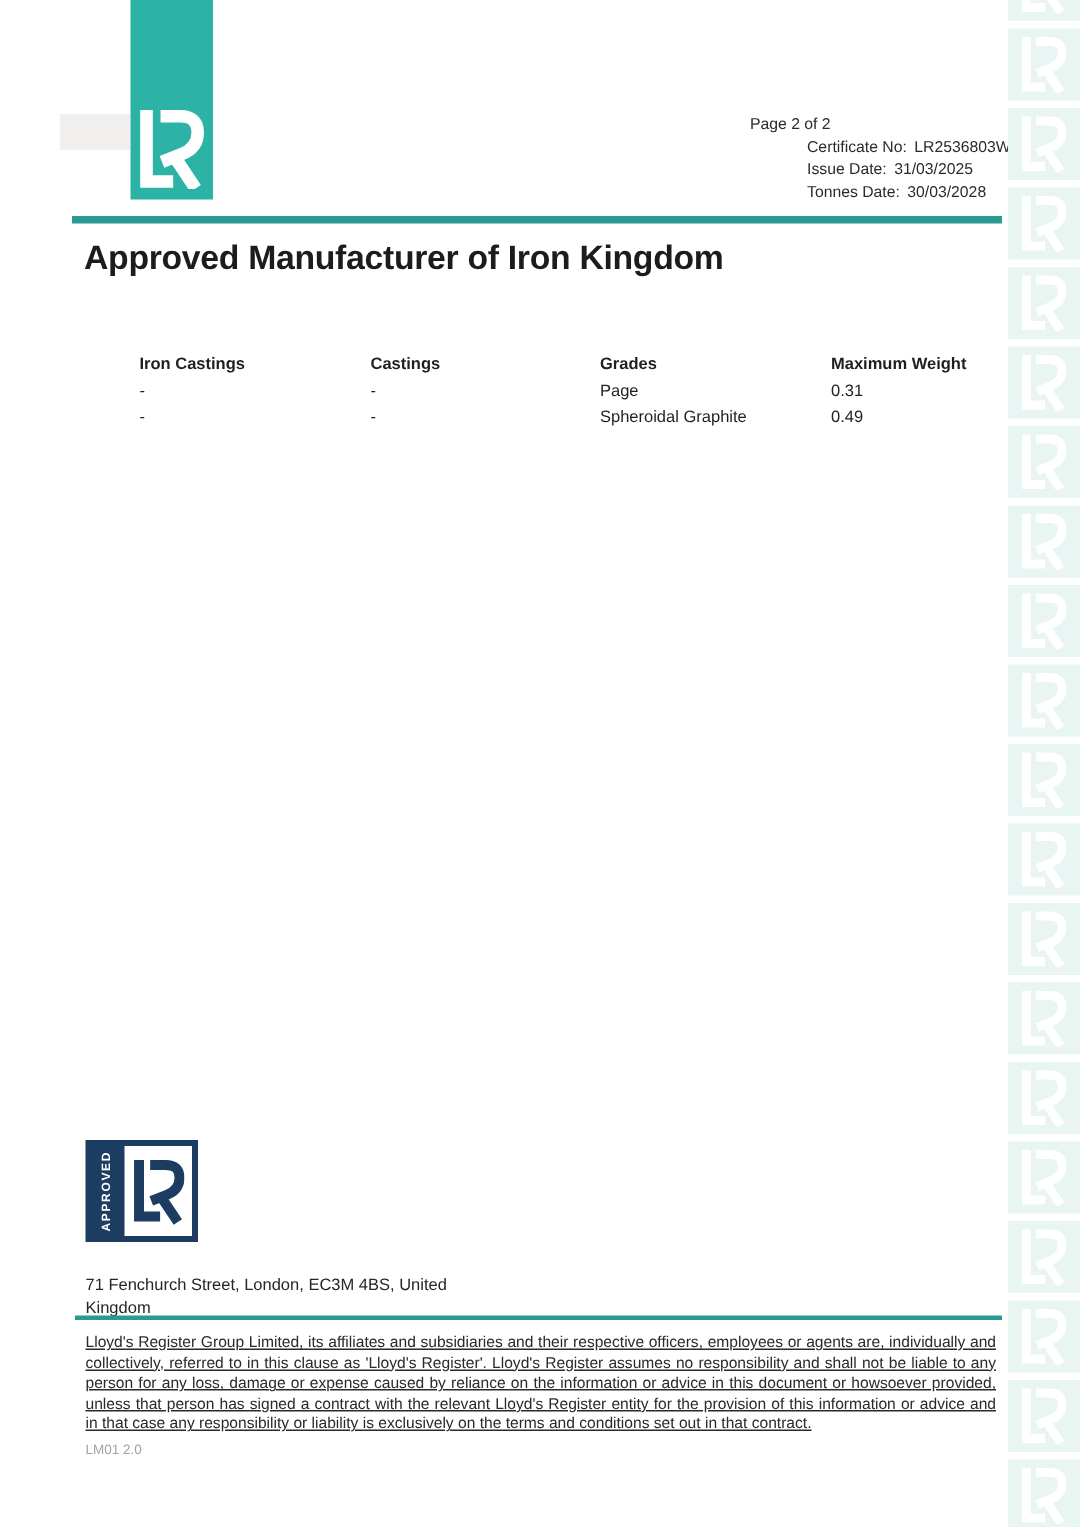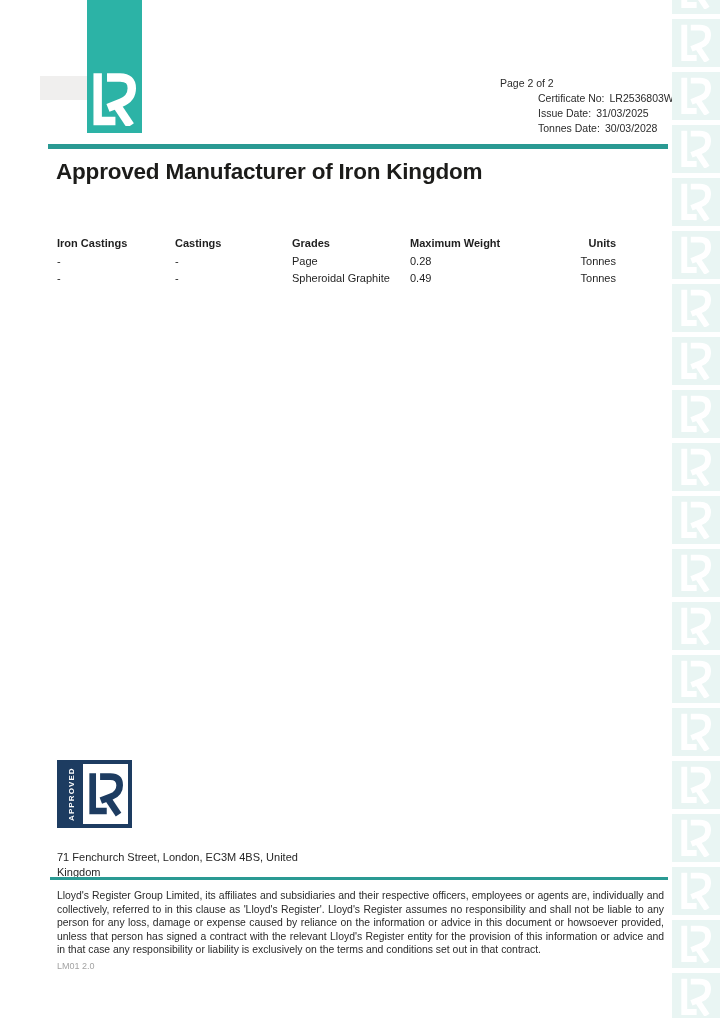--- a/index.html
+++ b/index.html
@@ -83,21 +83,21 @@
   }
 
   
   .grades-table {
     position: absolute;
     left: 57px; top: 233px;
     font-size: 11px;
   }
   .t-row { display: flex; height: 17.5px; align-items: center; }
   .t-row.head { font-weight: 700; height: 19px; }
-  .t-cell { flex: none; }
+  .t-cell { flex: none; margin-left: 36px; }
   .t-cell:nth-child(1) { width: 118px; }
   .t-cell:nth-child(2) { width: 117px; }
   .t-cell:nth-child(3) { width: 118px; }
   .t-cell:nth-child(4) { width: 136px; }
   .t-cell:nth-child(5) { width: 70px; text-align: right; }
 
   
   .approved-mark {
     position: absolute;
     left: 57px; top: 760px;
@@ -145,20 +145,21 @@
     background: #2a9a93;
   }
   .disclaimer {
     position: absolute;
     left: 57px; top: 889px;
     width: 607px;
     font-size: 10.4px;
     line-height: 13.6px;
     text-align: justify;
     color: #2a2a2a;
+    text-decoration: underline;
   }
   .doc-code {
     position: absolute;
     left: 57px; top: 961px;
     font-size: 9px;
     color: #a3a3a3;
   }
 </style>
 </head>
 <body>
@@ -343,21 +344,21 @@
         <div class="t-cell">Iron Castings</div>
         <div class="t-cell">Castings</div>
         <div class="t-cell">Grades</div>
         <div class="t-cell">Maximum Weight</div>
         <div class="t-cell">Units</div>
       </div>
       <div class="t-row">
         <div class="t-cell">-</div>
         <div class="t-cell">-</div>
         <div class="t-cell">Page</div>
-        <div class="t-cell">0.28</div>
+        <div class="t-cell">0.31</div>
         <div class="t-cell">Tonnes</div>
       </div>
       <div class="t-row">
         <div class="t-cell">-</div>
         <div class="t-cell">-</div>
         <div class="t-cell">Spheroidal Graphite</div>
         <div class="t-cell">0.49</div>
         <div class="t-cell">Tonnes</div>
       </div>
     </div>

